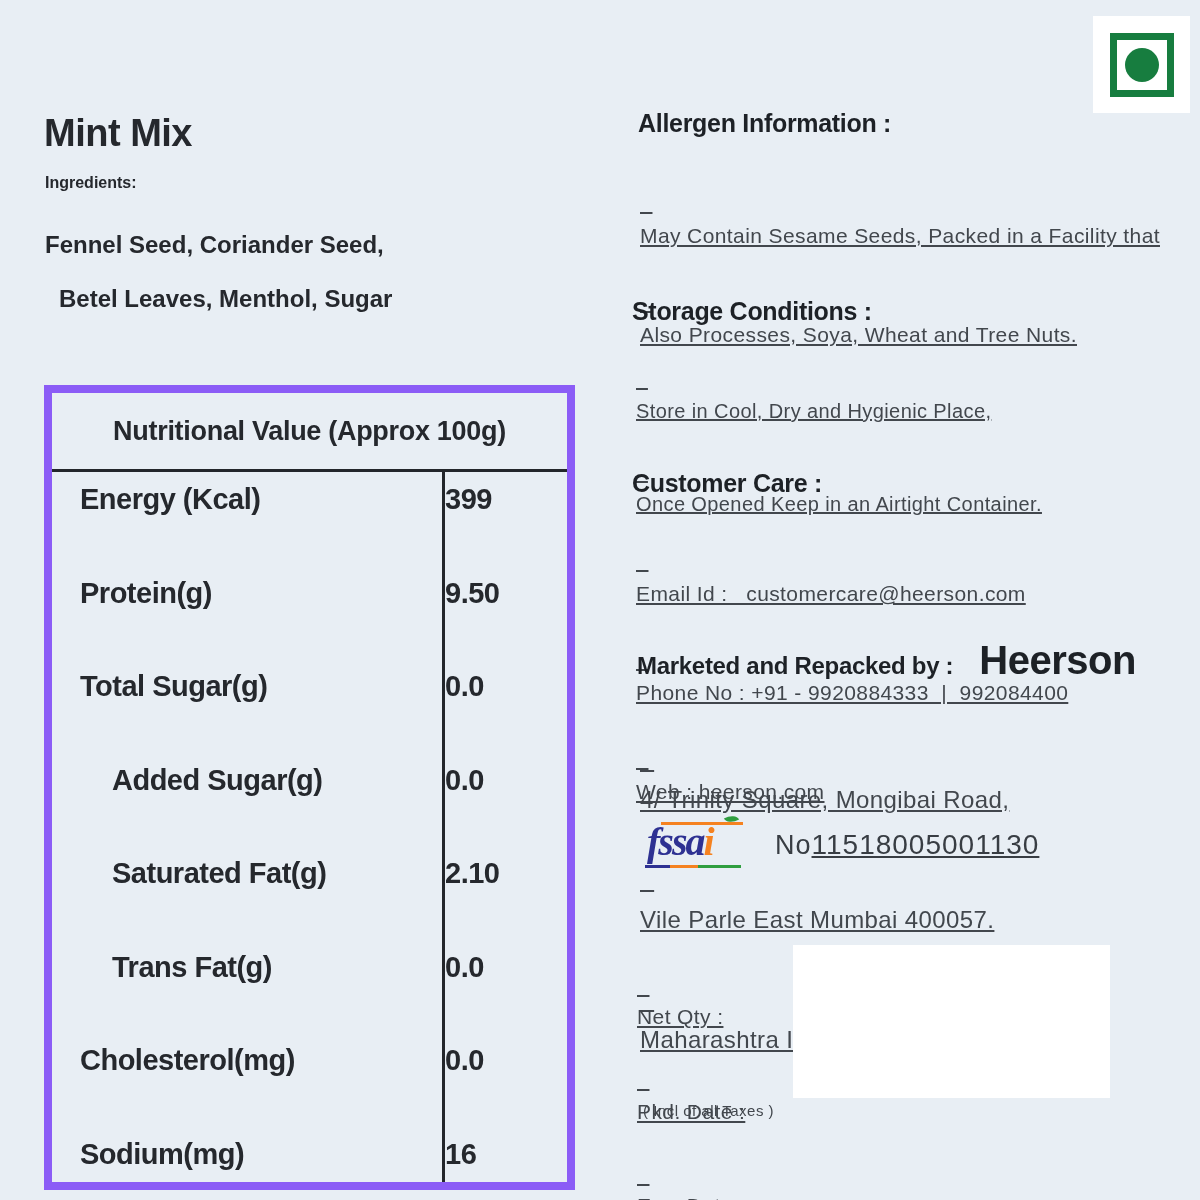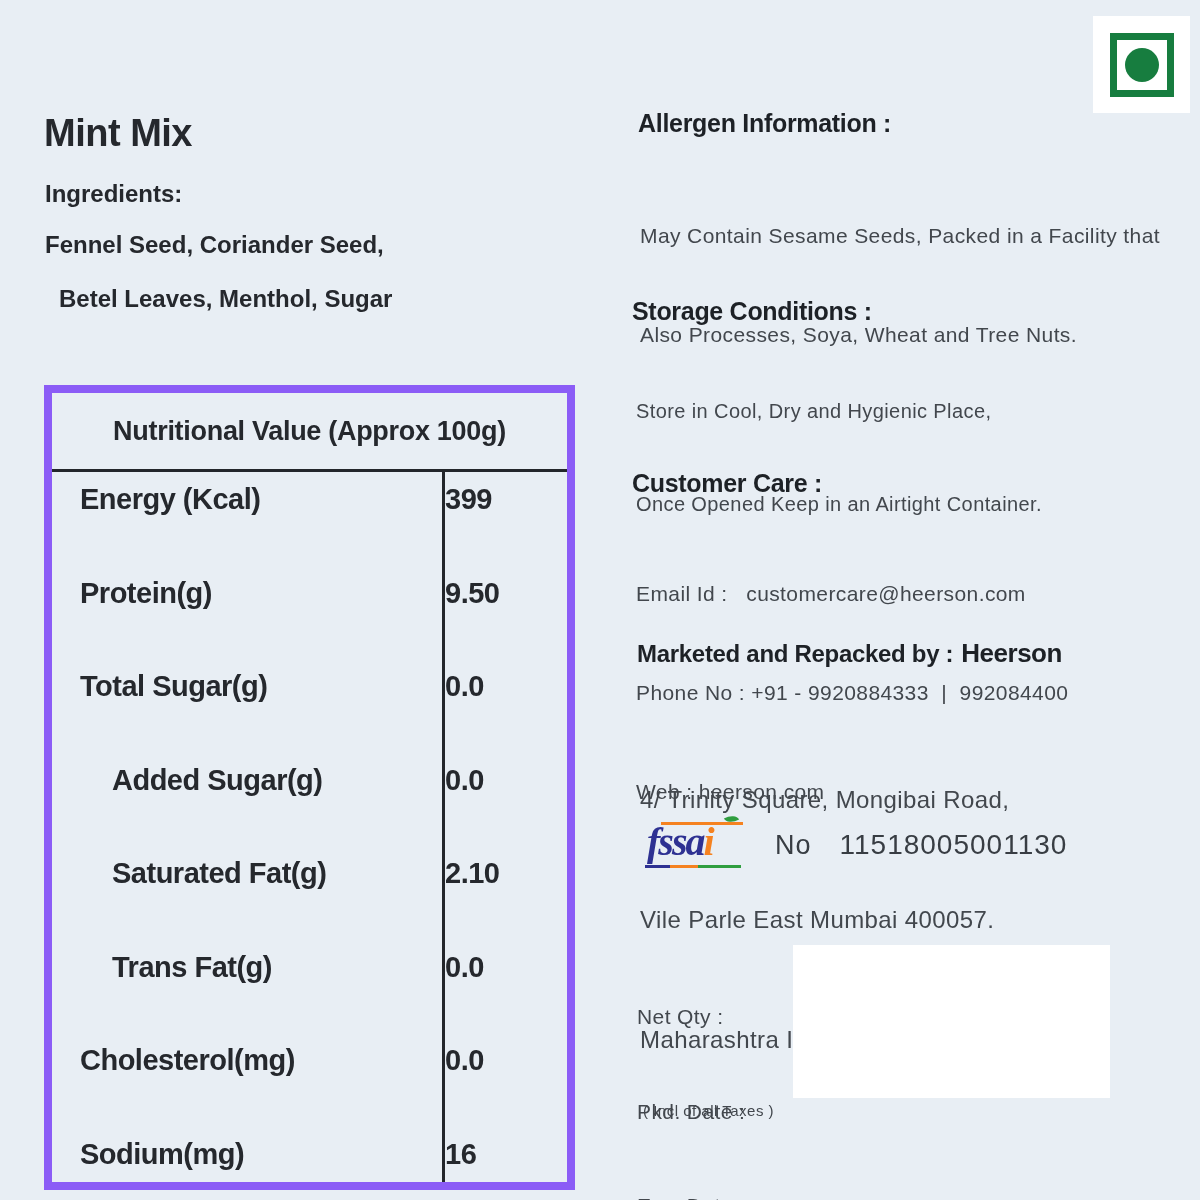--- a/index.html
+++ b/index.html
@@ -12,21 +12,21 @@
     color:#25282d;
   }
   .abs { position:absolute; }
 
   
   .product-title {
     left:44px; top:112px;
     font-size:38px; font-weight:800; letter-spacing:-0.5px;
     color:#25282d;
   }
-  .ing-heading { left:45px; top:174px; font-size:24px; font-weight:700;margin-top:6px; }
+  .ing-heading { left:45px; top:174px; font-size:16px; font-weight:700; }
   .ing-line1   { left:45px; top:231px; font-size:24px; font-weight:700; }
   .ing-line2   { left:59px; top:285px; font-size:24px; font-weight:700; }
 
   .ntable {
     left:44px; top:385px; width:515px; height:789px;
     border:8px solid #8b5cf6;
   }
   .ntable-header {
     height:76px; border-bottom:3px solid #23262b;
     display:flex; align-items:center; justify-content:center;
@@ -45,31 +45,32 @@
   .nrow.indent .nlabel { padding-left:60px; }
   .nrow .nvalue { }
 
   
   .sec-heading {
     font-size:25px; font-weight:800; letter-spacing:-0.3px; color:#1d2126;
   }
   .body-text {
     font-size:21px; color:#42474d; letter-spacing:0.4px;
     white-space:pre-wrap;
+    text-decoration:underline;
   }
   .allergen-heading { left:638px; top:109px; }
   .allergen-lines   { left:640px; top:153px; line-height:33px; }
   .storage-heading  { left:632px; top:297px; }
   .storage-lines    { left:636px; top:334px; line-height:31px; font-size:20px; }
   .care-heading     { left:632px; top:469px; }
   .care-lines       { left:636px; top:511px; line-height:33px; }
 
-  .marketed-row { left:637px; top:638px; display:flex; align-items:baseline; gap:8px; }
+  .marketed-row { left:637px; top:638px; display:flex; align-items:baseline; gap:26px; }
   .marketed-label { font-size:24px; font-weight:800; letter-spacing:-0.3px; color:#1d2126; }
-  .brand-name { font-size:26px; font-weight:800; letter-spacing:-0.5px; color:#1d2126; }
+  .brand-name { font-size:40px; font-weight:800; letter-spacing:-0.5px; color:#1d2126; }
   .address-lines { left:640px; top:700px; line-height:40px; font-size:24px; }
 
   
   .fssai-row { left:645px; top:818px; display:flex; align-items:center; }
   .fssai-logo { position:relative; width:98px; height:54px; }
   .fssai-topbar {
     position:absolute; left:16px; right:0px; top:4px; height:3px;
     background:#f58220;
   }
   .fssai-bottombar {
@@ -81,21 +82,21 @@
     font-family:"Liberation Serif", serif; font-style:italic; font-weight:700;
     font-size:40px; letter-spacing:-2px; color:#2e3192; line-height:46px;
   }
   .fssai-i { color:#f58220; }
   .fssai-leaf {
     position:absolute; right:5px; top:-3px; width:13px; height:8px;
     background:#2f9e3f; border-radius:0 100% 0 100%;
     transform:rotate(-28deg);
   }
   .fssai-no-label { margin-left:32px; font-size:27px; color:#383d43; letter-spacing:1px; }
-  .fssai-number   { margin-left:28px; font-size:28px; color:#383d43; letter-spacing:1px; }
+  .fssai-number   { font-size:28px; color:#383d43; letter-spacing:1px;text-decoration:underline; }
 
   
   .pack-labels { left:637px; top:938px; line-height:31.5px; font-size:21px; }
   .fill-box { left:793px; top:945px; width:317px; height:153px; background:#ffffff; }
   .tax-note { left:643px; top:1102px; font-size:15px; color:#42474d; letter-spacing:0.5px; }
 
   
   .veg-white { left:1093px; top:16px; width:97px; height:97px; background:#ffffff;
                display:flex; align-items:center; justify-content:center; }
   .veg-square { width:64px; height:64px; box-sizing:border-box; border:7px solid #177d3f;

